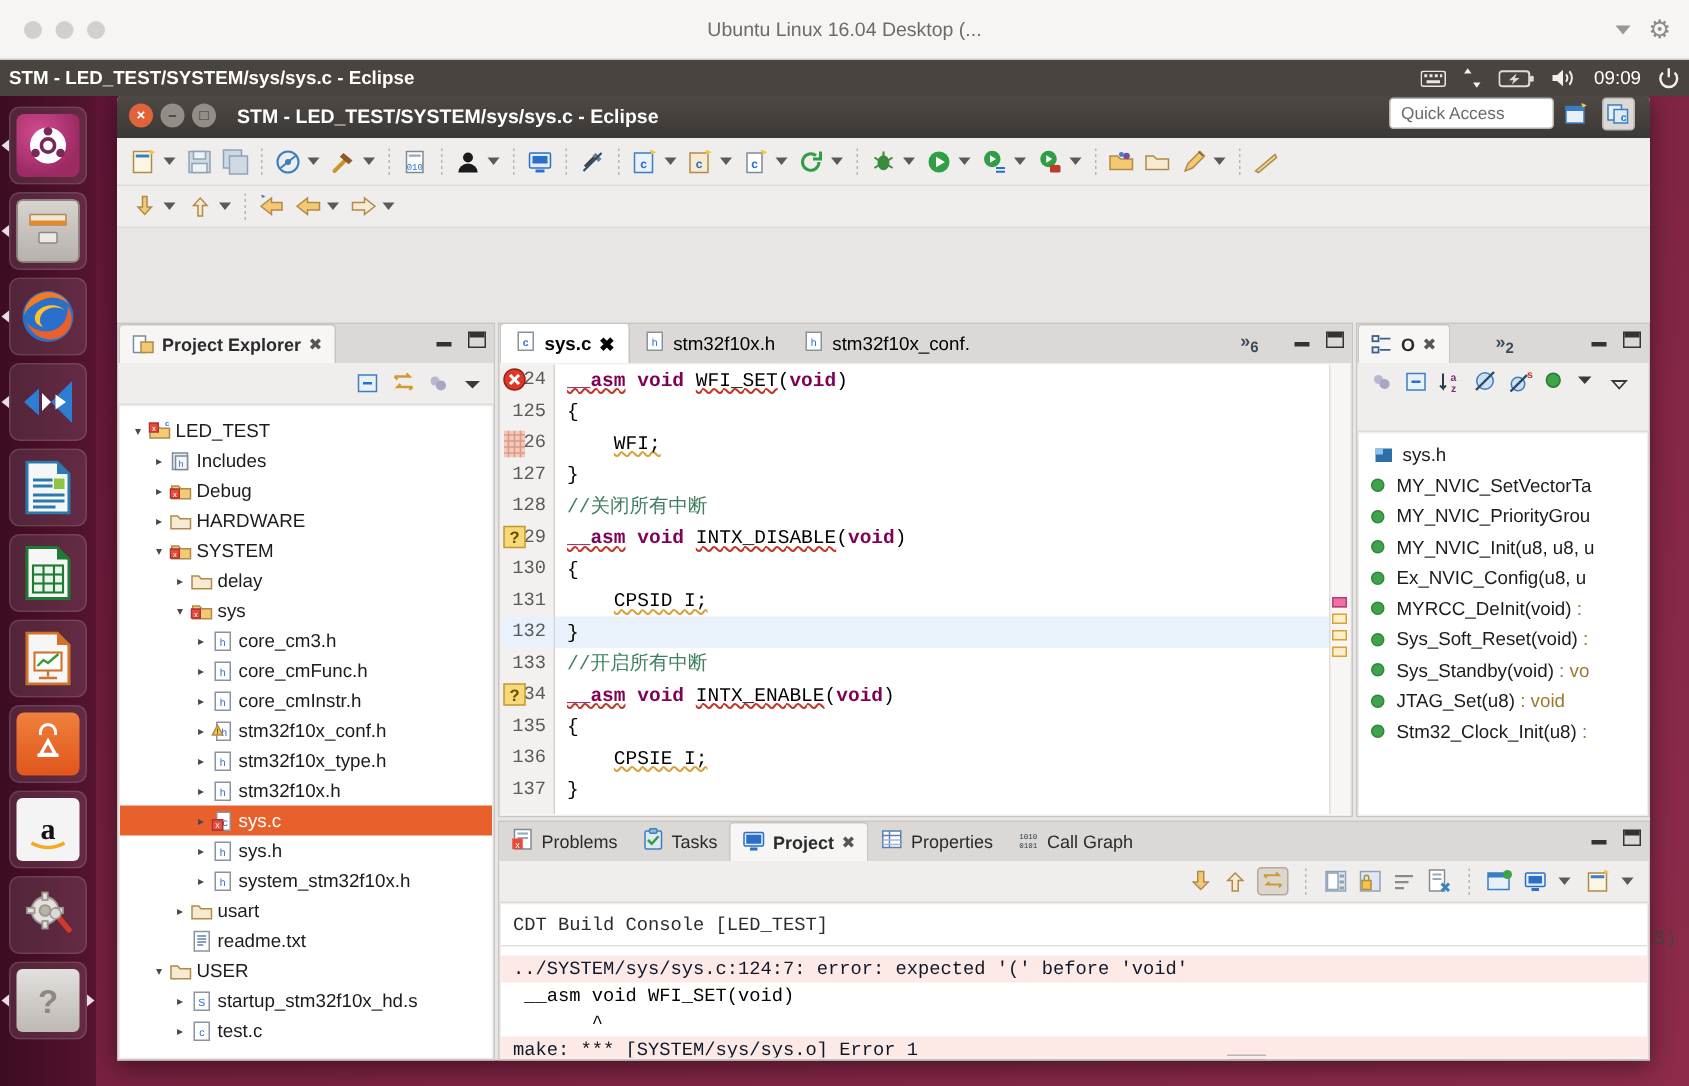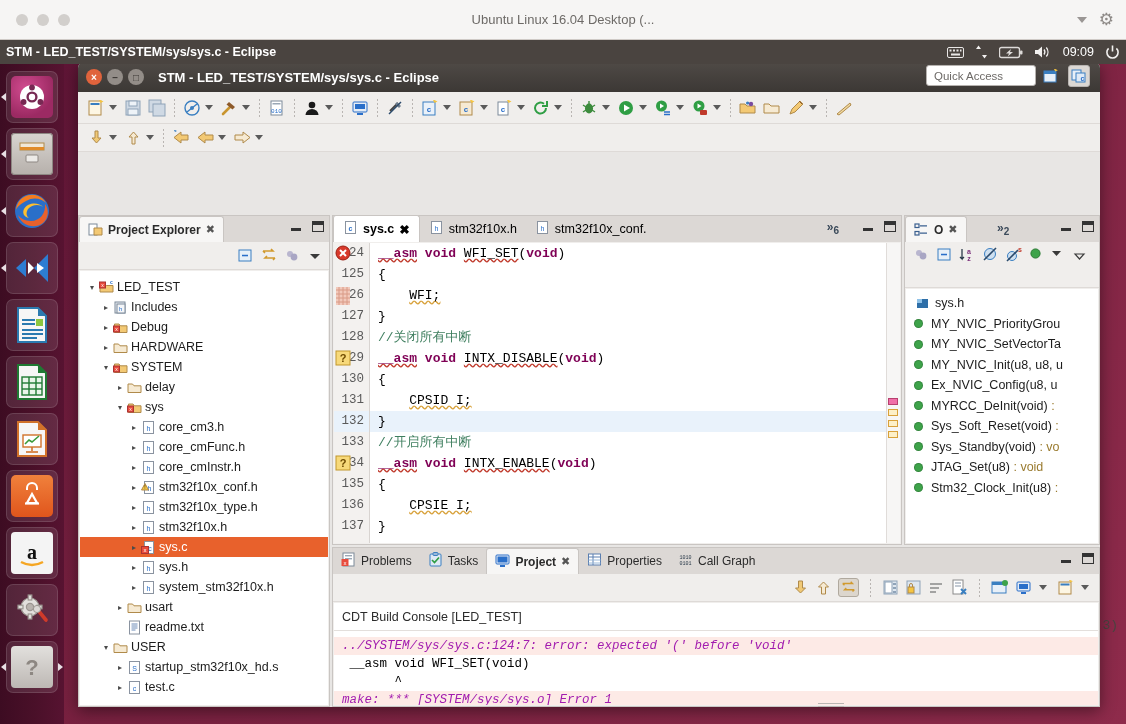--- a/index.html
+++ b/index.html
@@ -180,24 +180,24 @@
   .olrow { height:20.5px; display:flex; align-items:center; font-size:12.5px; white-space:nowrap;
      padding-left:8px; color:#1c1c1c; }
   .oldot { width:9px;height:9px;border-radius:50%; background:#3ea34a; margin-right:8px; flex:none;
      box-shadow: inset 0 0 0 1px rgba(0,0,0,0.18); }
   .oltype { color:#9a7b2f; }
 
   
   #cs { left:254px; top:332px; width:768px; height:160px; }
   #cs .view-body { position:absolute; left:1px; right:1px; top:55px; bottom:1px; }
   .cstitle { font-size:12.5px; color:#2b2b2b; padding:7px 0 6px 8px; background:#fff;
-     border-bottom:1px solid #e3dfdc; }
+     border-bottom:1px solid #e3dfdc;font-family:Liberation Mono, monospace; }
   .csline { font-family:"Liberation Mono", monospace; font-size:12.5px; white-space:pre;
      padding-left:8px; height:18px; line-height:18px; }
-  .cs-err { background:#fdeae6; color:#a21caf;font-style:italic; }
+  .cs-err { background:#fdeae6; color:#0f172a; }
 
   .hbar { position:absolute; left:254px; top:330px; width:768px; height:2px; background:#e8e6e4; }
 
   
   #peek {
     position:absolute; right:8px; top:618px; color:#4a4440; font-size:13px;
     font-family:"Liberation Mono", monospace; z-index: 5;
   }
   .grip { position:absolute; left:740px; bottom:2px; width:26px; height:4px; z-index:45;}
   .grip span { display:block; height:1px; background:#b9b5b2; margin-top:2px; }
@@ -1053,25 +1053,25 @@
               <span class="ticon" style="margin-right: 5px;">
                 <svg width="15" height="15" viewBox="0 0 15 15">
                   <rect x="2" y="3" width="11" height="9" fill="#2e6fa8"></rect>
                   <rect x="2" y="3" width="5" height="4" fill="#8fc2e8"></rect>
                 </svg>
               </span>
               <span>sys.h</span>
             </div>
             <div class="olrow">
               <span class="oldot"></span>
-              <span>MY_NVIC_PriorityGrou</span>
+              <span>MY_NVIC_SetVectorTa</span>
             </div>
             <div class="olrow">
               <span class="oldot"></span>
-              <span>MY_NVIC_SetVectorTa</span>
+              <span>MY_NVIC_PriorityGrou</span>
             </div>
             <div class="olrow">
               <span class="oldot"></span>
               <span>MY_NVIC_Init(u8, u8, u</span>
             </div>
             <div class="olrow">
               <span class="oldot"></span>
               <span>Ex_NVIC_Config(u8, u</span>
             </div>
             <div class="olrow">

